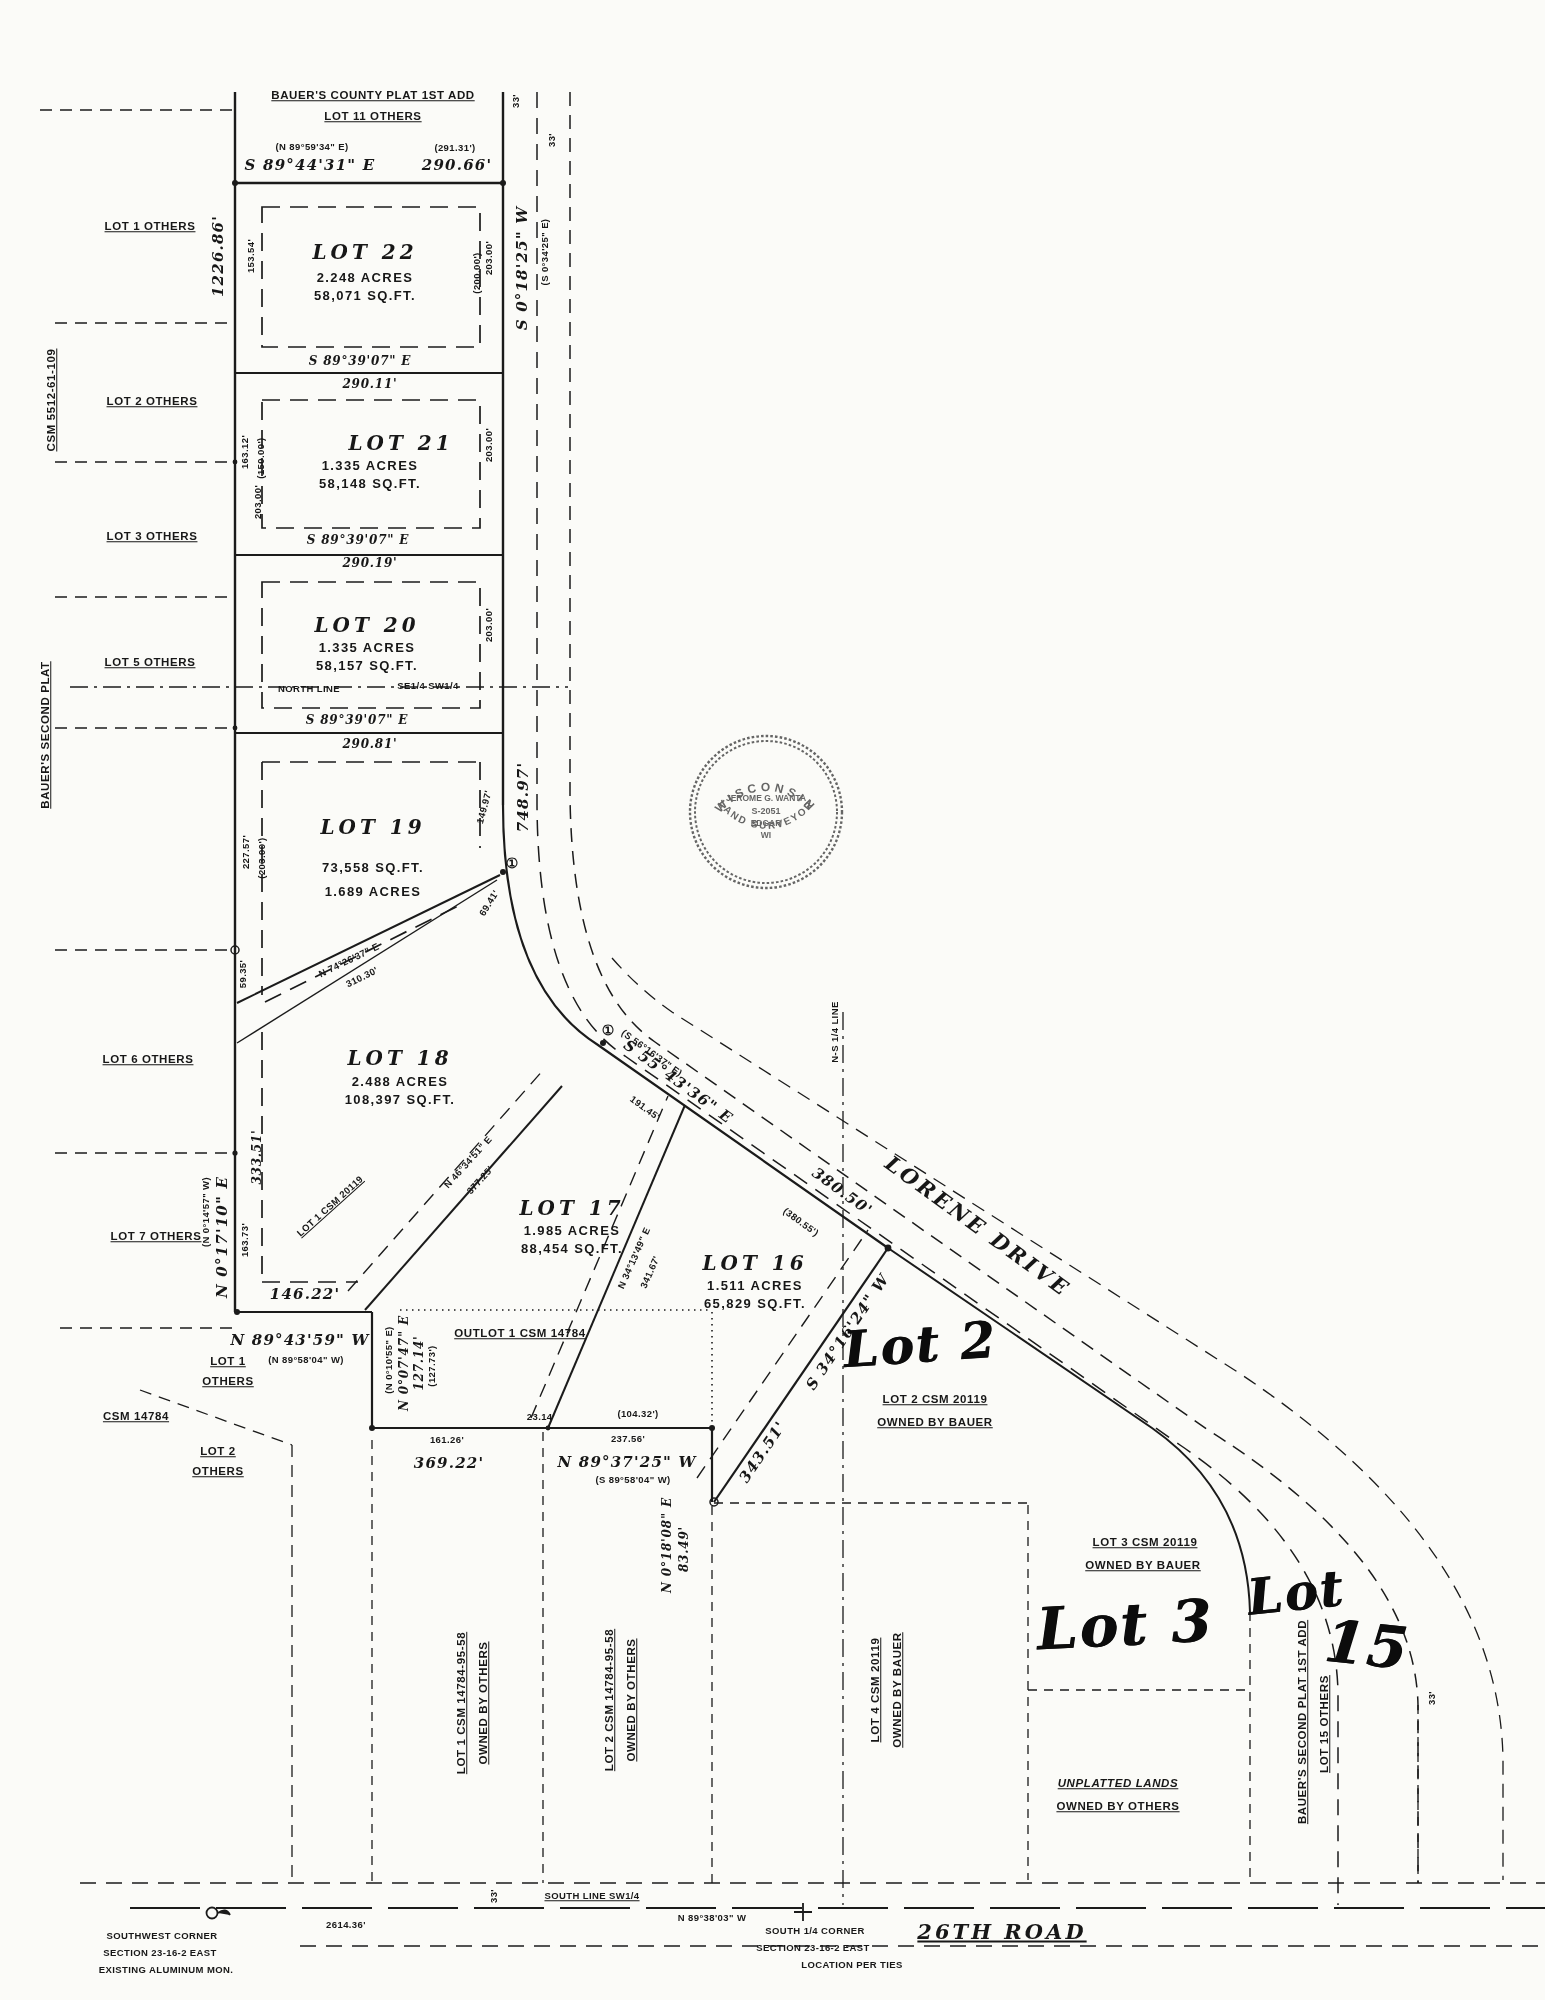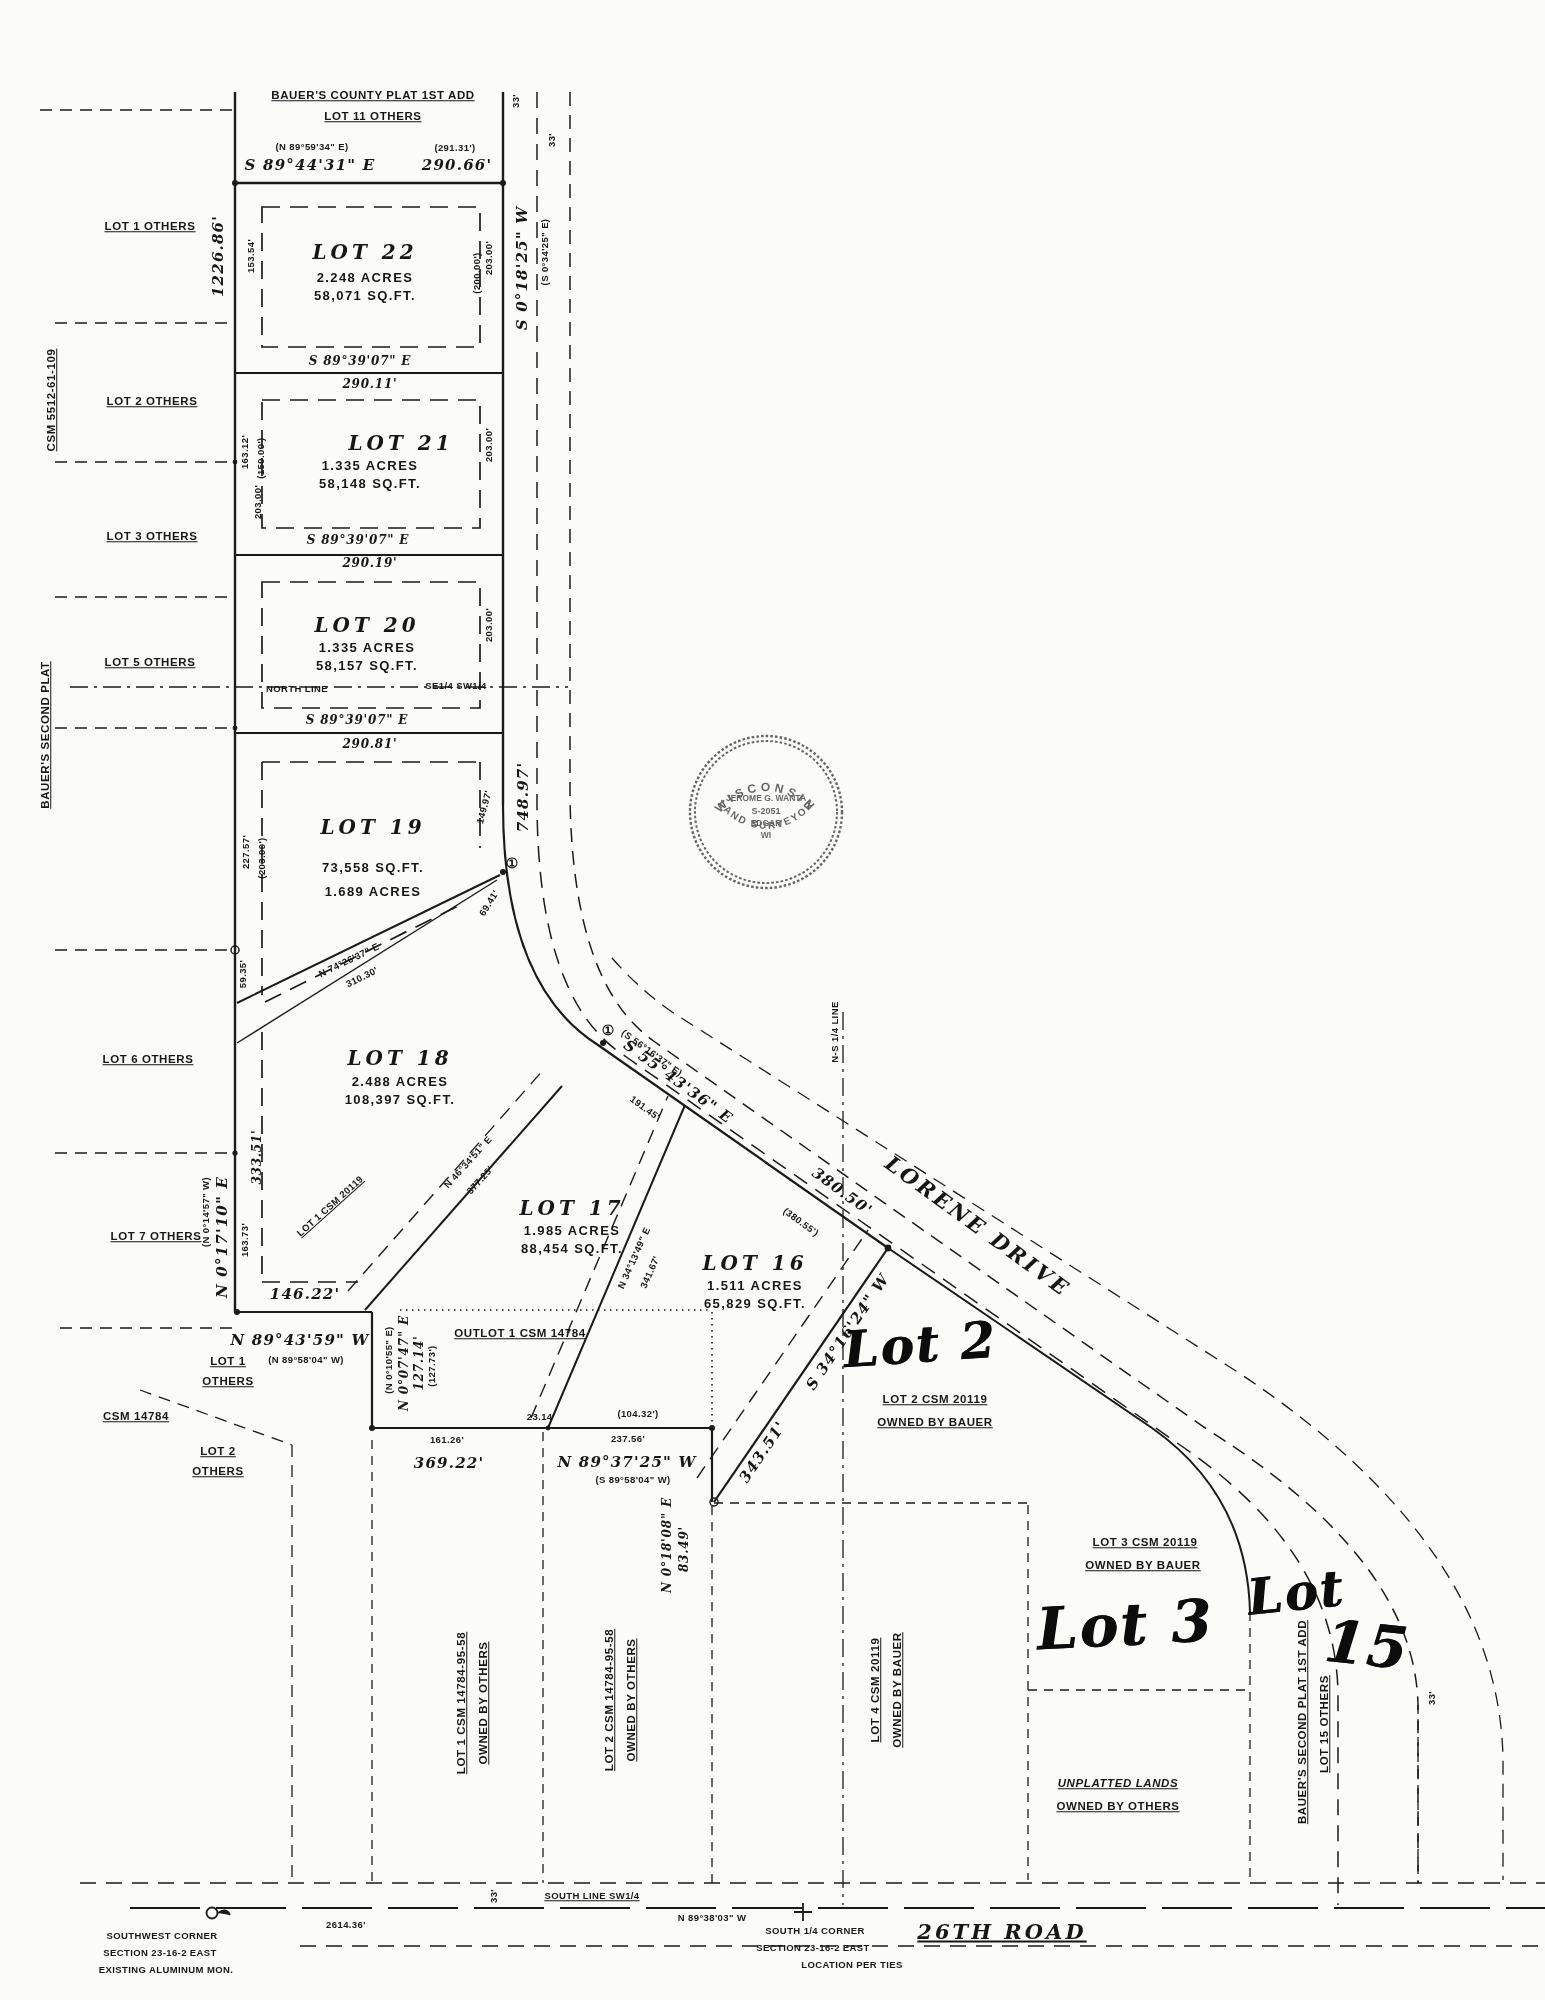--- a/index.html
+++ b/index.html
@@ -205,22 +205,22 @@
       <span class="lbl xs" style="left: 489px; top: 903px; transform: translate(-50%, -50%) rotate(-58deg);">69.41'</span>
       <span class="lbl xs" style="left: 243px; top: 974px; transform: translate(-50%, -50%) rotate(-90deg);">59.35'</span>
       <span class="lbl dimsm" style="left: 257px; top: 1157px; transform: translate(-50%, -50%) rotate(-90deg);">333.51'</span>
       <span class="lbl xs" style="left: 245px; top: 1240px; transform: translate(-50%, -50%) rotate(-90deg);">163.73'</span>
       <span class="lbl dimsm" style="left: 360px; top: 361px; transform: translate(-50%, -50%) rotate(0deg);">S 89°39'07" E</span>
       <span class="lbl dimsm" style="left: 370px; top: 384px; transform: translate(-50%, -50%) rotate(0deg);">290.11'</span>
       <span class="lbl dimsm" style="left: 358px; top: 540px; transform: translate(-50%, -50%) rotate(0deg);">S 89°39'07" E</span>
       <span class="lbl dimsm" style="left: 370px; top: 563px; transform: translate(-50%, -50%) rotate(0deg);">290.19'</span>
       <span class="lbl dimsm" style="left: 357px; top: 720px; transform: translate(-50%, -50%) rotate(0deg);">S 89°39'07" E</span>
       <span class="lbl dimsm" style="left: 370px; top: 744px; transform: translate(-50%, -50%) rotate(0deg);">290.81'</span>
-      <span class="lbl xs" style="left: 297px; top: 689px; transform: translate(-50%, -50%) rotate(0deg);">NORTH LINE</span>
-      <span class="lbl xs" style="left: 456px; top: 686px; transform: translate(-50%, -50%) rotate(0deg);">SE1/4 SW1/4</span>
+      <span class="lbl xs" style="left: 309px; top: 689px; transform: translate(-50%, -50%) rotate(0deg);">NORTH LINE</span>
+      <span class="lbl xs" style="left: 428px; top: 686px; transform: translate(-50%, -50%) rotate(0deg);">SE1/4 SW1/4</span>
       <span class="lbl dim" style="left: 523px; top: 797px; transform: translate(-50%, -50%) rotate(-90deg);">748.97'</span>
       <span class="lbl xs" style="left: 349px; top: 960px; transform: translate(-50%, -50%) rotate(-26deg);">N 74°26'37" E</span>
       <span class="lbl xs" style="left: 362px; top: 977px; transform: translate(-50%, -50%) rotate(-26deg);">310.30'</span>
       <span class="lbl cm" style="left: 512px; top: 863px; transform: translate(-50%, -50%) rotate(0deg);">①</span>
       <span class="lbl cm" style="left: 608px; top: 1030px; transform: translate(-50%, -50%) rotate(0deg);">①</span>
       <span class="lbl dim" style="left: 222px; top: 1237px; transform: translate(-50%, -50%) rotate(-90deg);">N 0°17'10" E</span>
       <span class="lbl xs" style="left: 206px; top: 1212px; transform: translate(-50%, -50%) rotate(-90deg);">(N 0°14'57" W)</span>
       <span class="lbl dim" style="left: 305px; top: 1294px; transform: translate(-50%, -50%) rotate(0deg);">146.22'</span>
       <span class="lbl dim" style="left: 300px; top: 1340px; transform: translate(-50%, -50%) rotate(0deg);">N 89°43'59" W</span>
       <span class="lbl xs" style="left: 306px; top: 1360px; transform: translate(-50%, -50%) rotate(0deg);">(N 89°58'04" W)</span>

